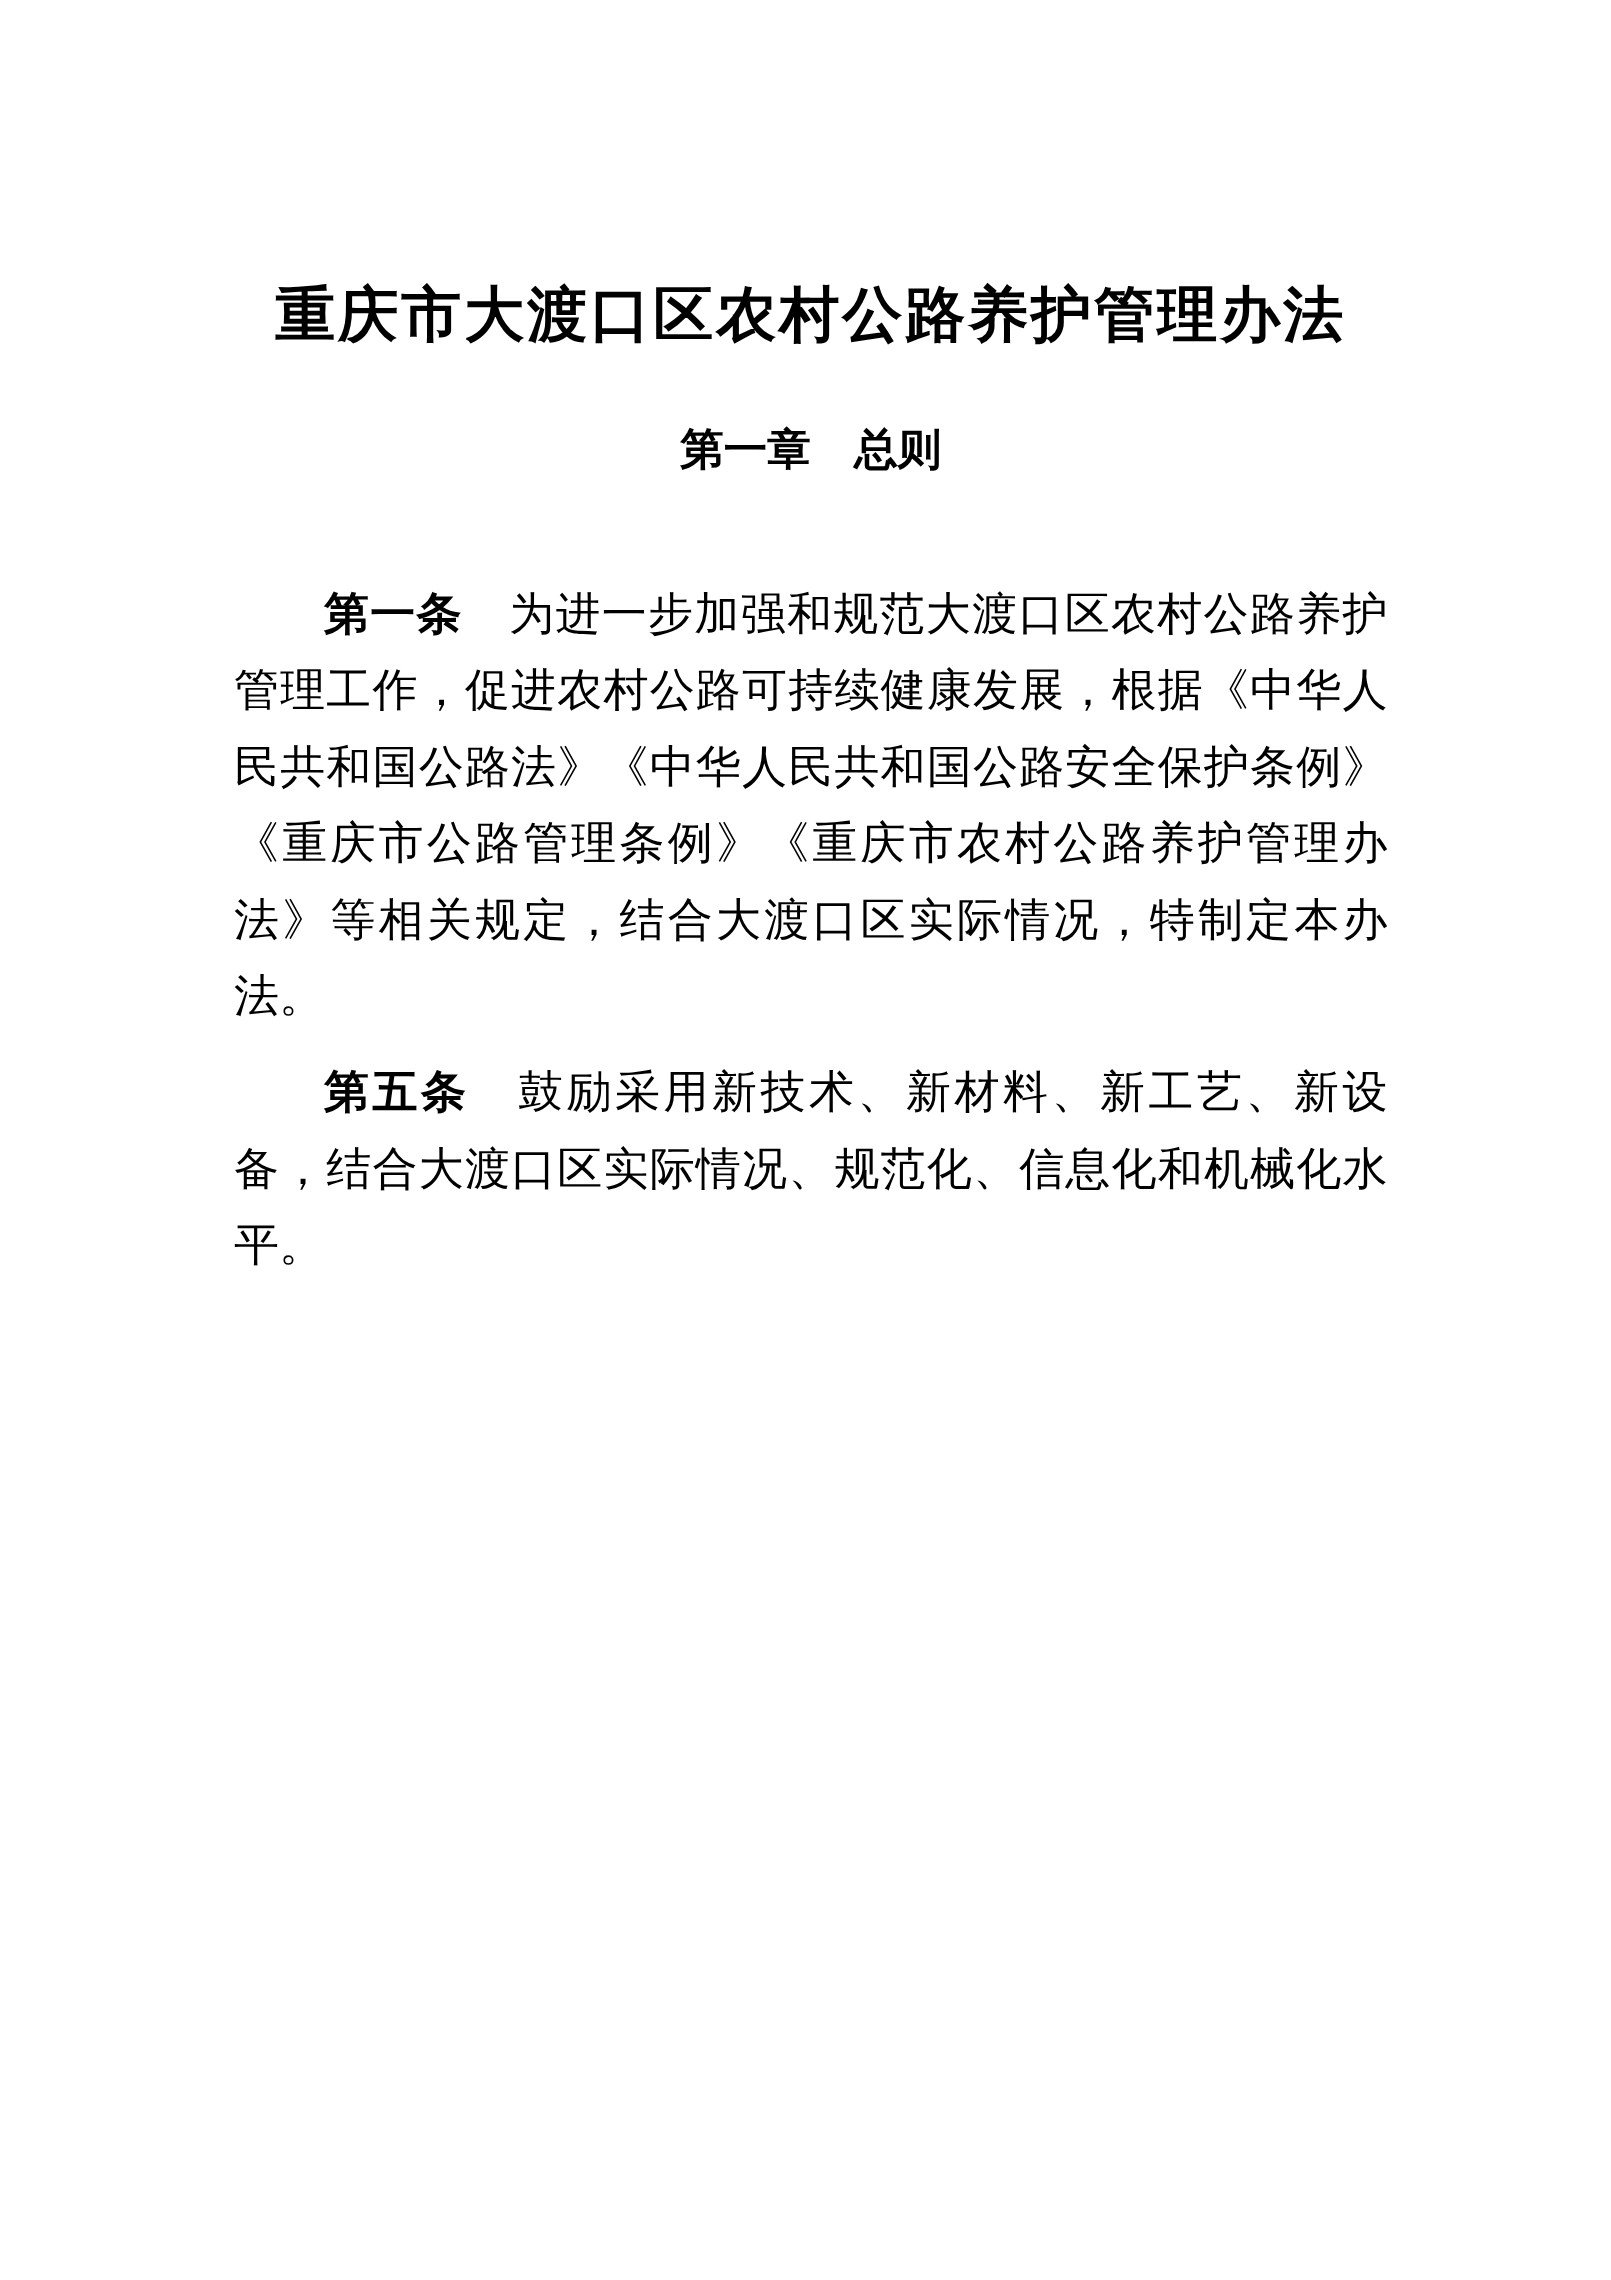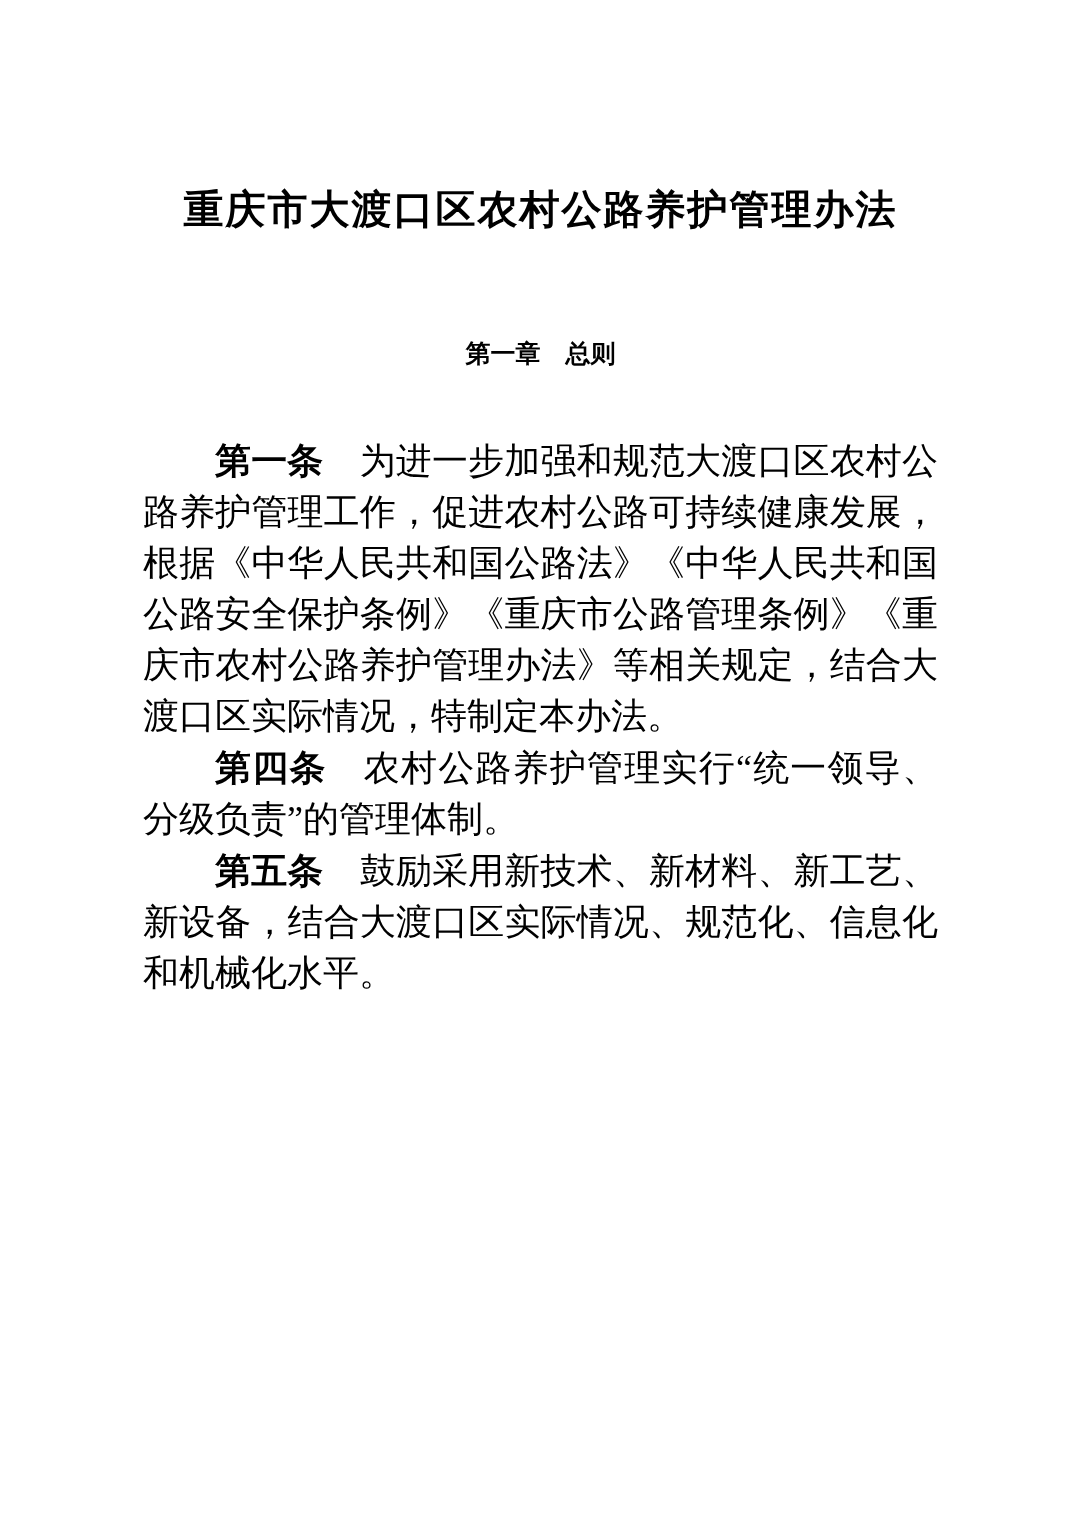--- a/index.html
+++ b/index.html
@@ -28,34 +28,34 @@
     padding-top: 185px;
     font-size: 40px;
     line-height: 50px;
     font-weight: bold;
     text-align: center;
     letter-spacing: 2px;
     font-family: "Liberation Serif", "DejaVu Serif", serif;
     color: #000000;
   }
   .chapter-heading {
-    margin: 100px 0 0 0;
-    font-size: 25px;
+    margin: 49px 0 0 0;
+    font-size: 29px;
     line-height: 36px;
     font-weight: bold;
     text-align: center;
-    font-family: Liberation Sans, sans-serif;
+    font-family: Liberation Mono, monospace;
     color: #000000;
   }
   .body-text {
     margin-top: 64px;
   }
   .para {
-    margin: 0;
-    font-size: 36px;
+    margin: 13px;
+    font-size: 30px;
     line-height: 51px;
     text-align: justify;
     text-align-last: left;
     text-indent: 2em;
     font-family: "Liberation Serif", "DejaVu Serif", serif;
     color: #000000;
   }
   .article-label {
     font-weight: bold;
     font-family: "Liberation Sans", "DejaVu Sans", sans-serif;
@@ -80,21 +80,20 @@
     <h1 class="doc-title">重庆市大渡口区农村公路养护管理办法</h1>
 
     <h2 class="chapter-heading">第一章　总则</h2>
 
     <div class="body-text">
 
       <p class="para"><span class="article-label">第一条</span><span>　为进一步加强和规范大渡口区农村公路养护管理工作，促进农村公路可持续健康发展，根据《中华人民共和国公路法》《中华人民共和国公路安全保护条例》《重庆市公路管理条例》《重庆市农村公路养护管理办法》等相关规定，结合大渡口区实际情况，特制定本办法。</span></p>
 
 
 
-      <p class="para"><span class="article-label">第四条</span><span>　农村公路养护管理实行“统一领导、分级负责”的管理体制。</span></p>
 
       <p class="para"><span class="article-label">第五条</span><span>　鼓励采用新技术、新材料、新工艺、新设备，结合大渡口区实际情况、规范化、信息化和机械化水平。</span></p>
 
     </div>
   </div>
 
   <div class="page-footer">- 1 -</div>
 </div>
 
 </body></html>

